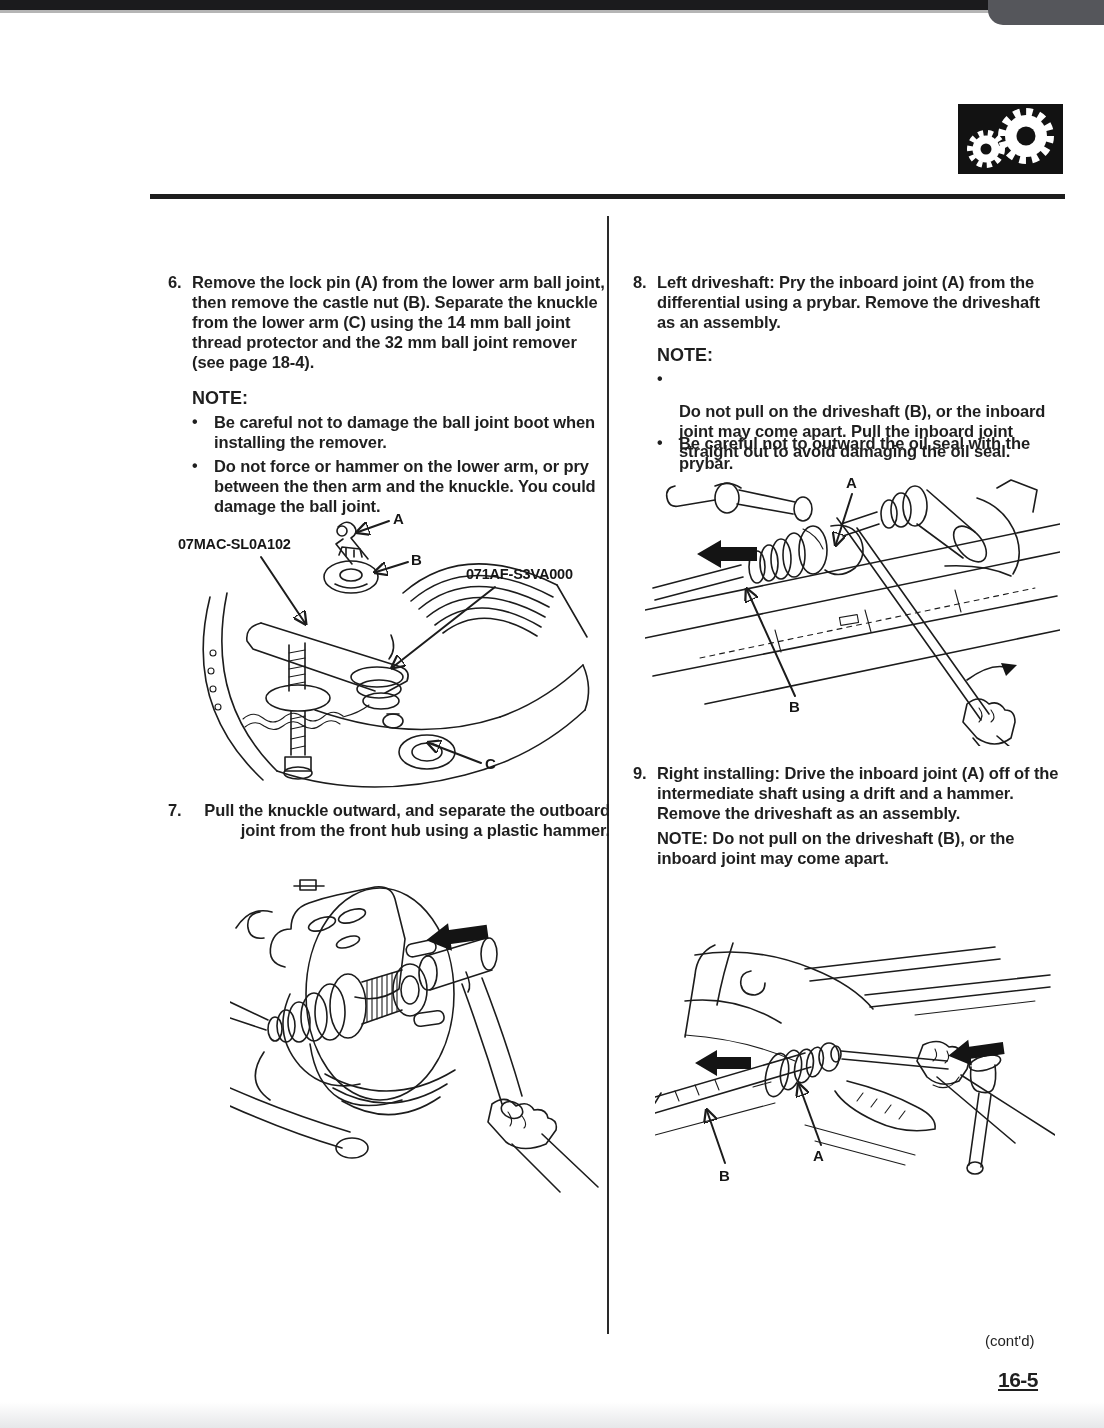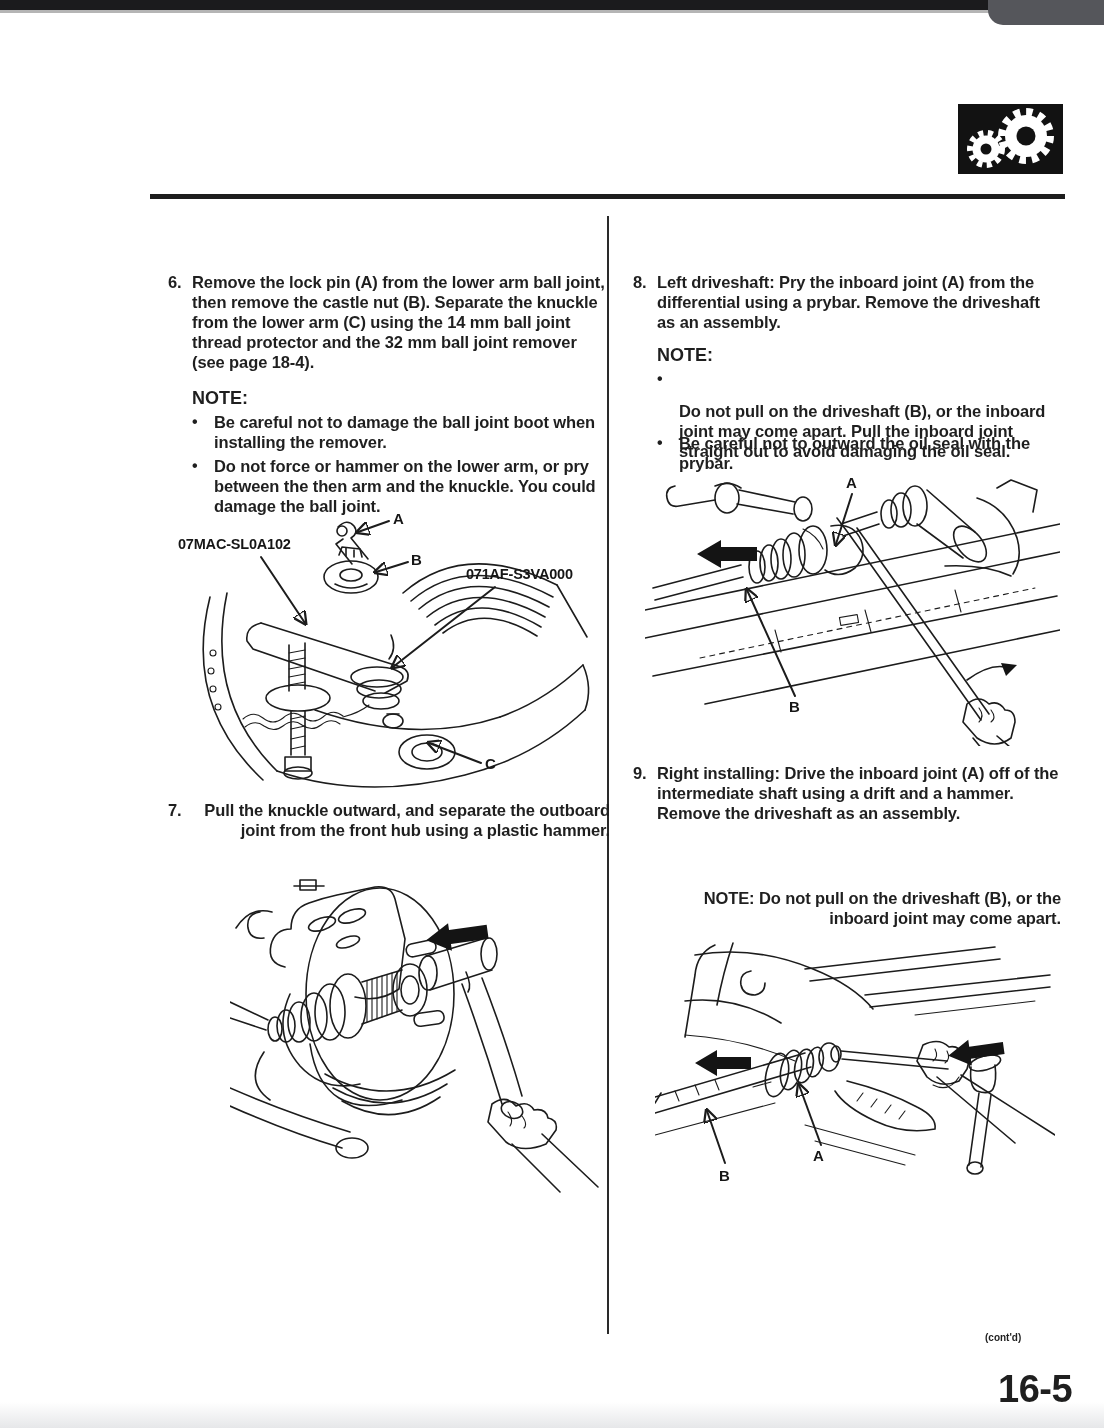--- a/index.html
+++ b/index.html
@@ -20,22 +20,22 @@
   .bullet .dot{width:22px;flex:0 0 22px;font-size:16px;}
   .fig{position:absolute;}
   .fig svg{position:absolute;left:0;top:0;}
   .fig .lab{position:absolute;font-size:15px;font-weight:700;color:#161616;white-space:nowrap;}
   .fig .part{font-size:14.5px;letter-spacing:-0.2px;}
   svg.art path,svg.art line,svg.art ellipse,svg.art circle,svg.art rect{
       stroke:#1c1c1c;stroke-width:1.6;fill:none;stroke-linecap:round;stroke-linejoin:round;}
   svg.art .ptr{stroke-width:2;}
   svg.art .blk{fill:#141414;stroke:none;}
   svg.art .thn{stroke-width:1.1;}
-  .contd{position:absolute;left:985px;top:1332px;font-size:10px;font-weight:700;}
-  .pageno{position:absolute;left:998px;top:1368px;font-size:38px;font-weight:700;letter-spacing:-0.5px;}
+  .contd{position:absolute;left:985px;top:1332px;font-size:15px;font-weight:400;}
+  .pageno{position:absolute;left:998px;top:1368px;font-size:21px;font-weight:700;letter-spacing:-0.5px;text-decoration:underline;}
   .botfade{position:absolute;left:0;bottom:0;width:1104px;height:26px;
            background:linear-gradient(180deg,rgba(230,231,233,0) 0%,#e6e7e9 100%);}
 </style>
 </head>
 <body>
 
 <div class="page">
 
   <div class="topbar"></div>
   <div class="hairline"></div>
@@ -290,21 +290,21 @@
     </svg>
     <div class="lab" style="left:201px;top:6px;">A</div>
     <div class="lab" style="left:144px;top:230px;">B</div>
   </div>
 
   <div class="steprow txt" style="left:633px;top:763px;width:440px;">
     <div class="stepnum">9.</div>
     <div style="width:404px;">Right installing: Drive the inboard joint (A) off of the intermediate shaft using a drift and a hammer. Remove the driveshaft as an assembly.</div>
   </div>
 
-  <div class="txt" style="position:absolute;left:657px;top:888px;width:404px;text-align:right;">NOTE: Do not pull on the driveshaft (B), or the inboard joint may come apart.</div>
+  <div class="txt" style="position:absolute;left:657px;top:828px;width:404px;">NOTE: Do not pull on the driveshaft (B), or the inboard joint may come apart.</div>
 
   <div class="fig" style="left:655px;top:935px;width:400px;height:272px;">
     <svg class="art" viewBox="0 0 400 272" width="400" height="272">
       <defs>
         <marker id="ah4" viewBox="0 0 10 10" refX="8" refY="5" markerWidth="7" markerHeight="7" orient="auto">
           <path d="M0,0 L10,5 L0,10 z" fill="#141414" stroke="none"></path>
         </marker>
       </defs>
 
       <path d="M150,34 L340,12 M155,46 L345,24"></path>

